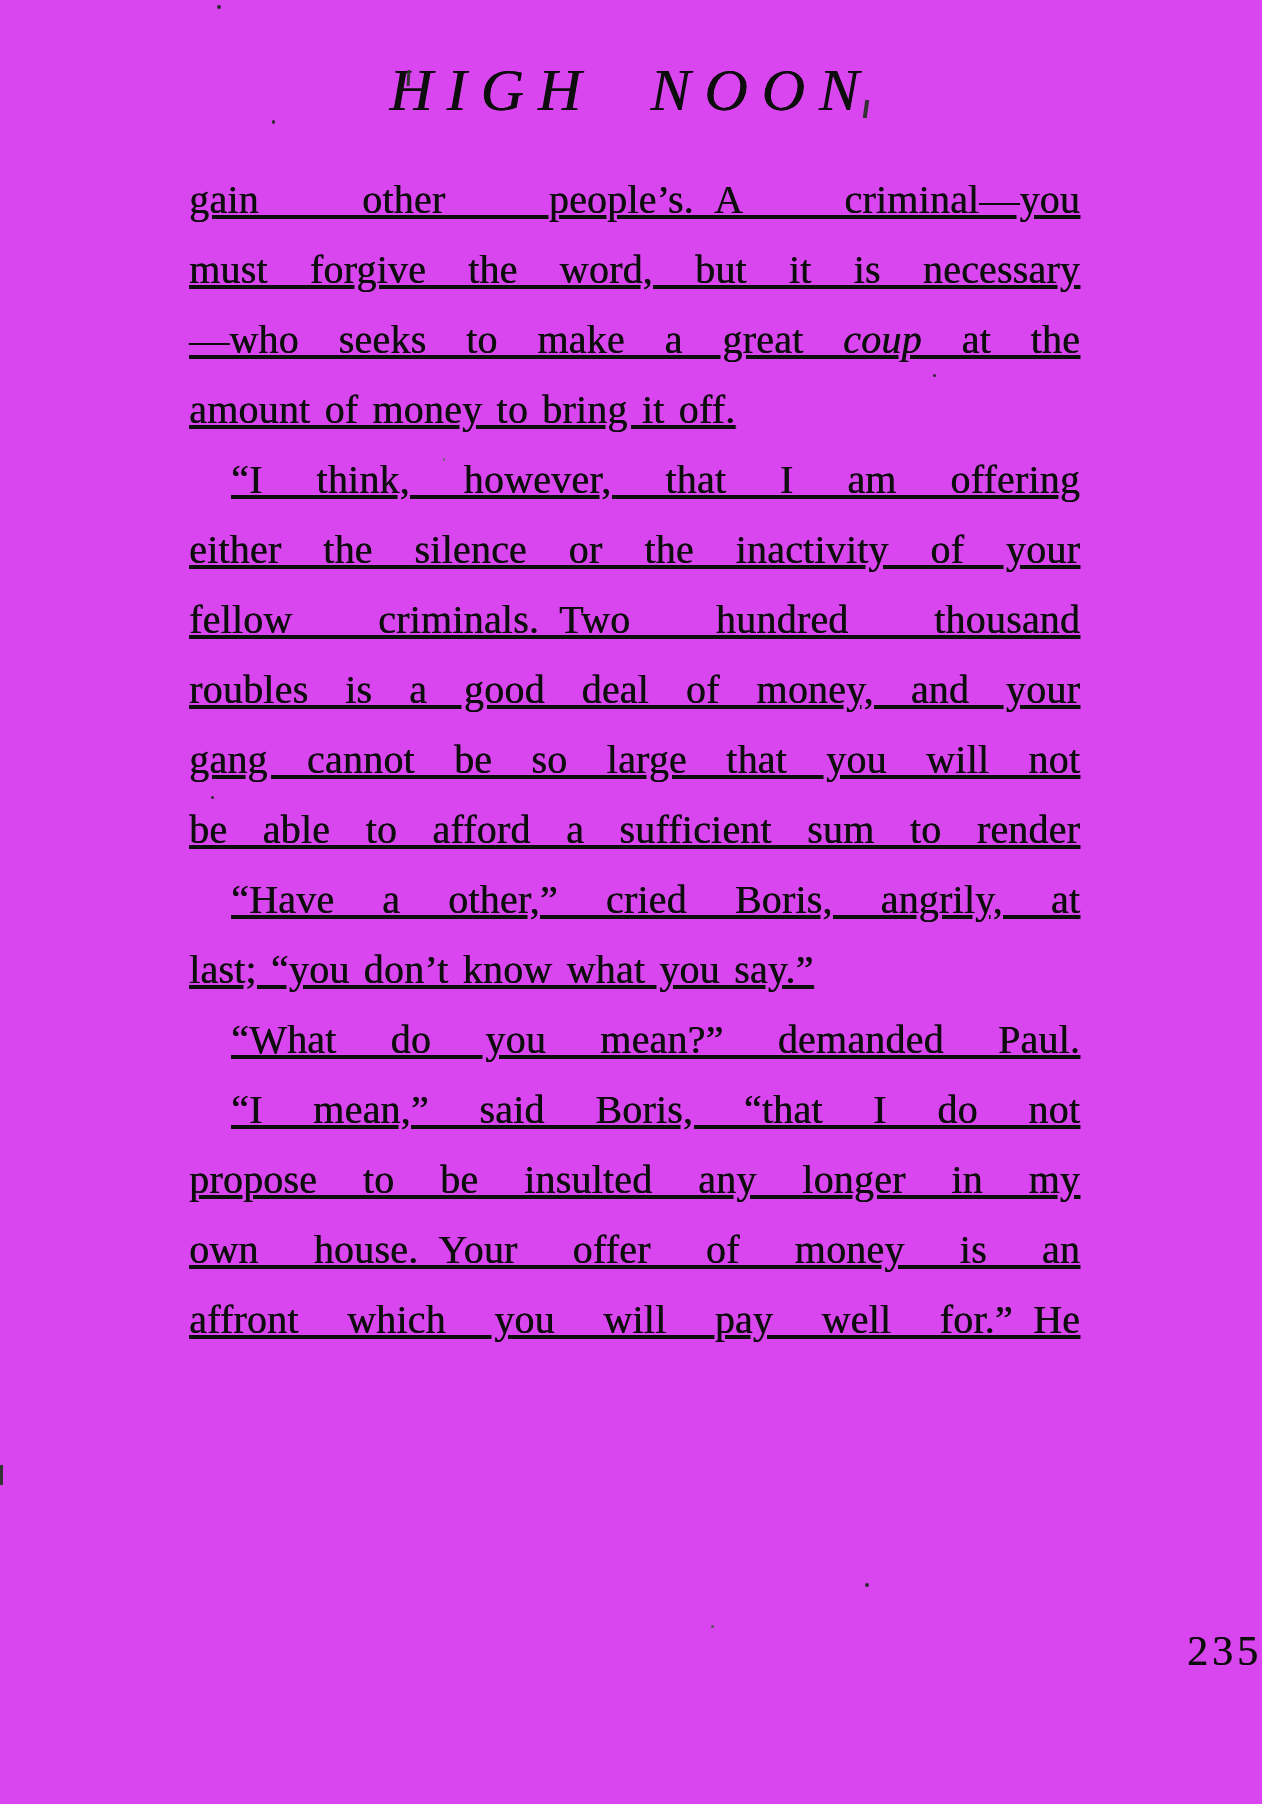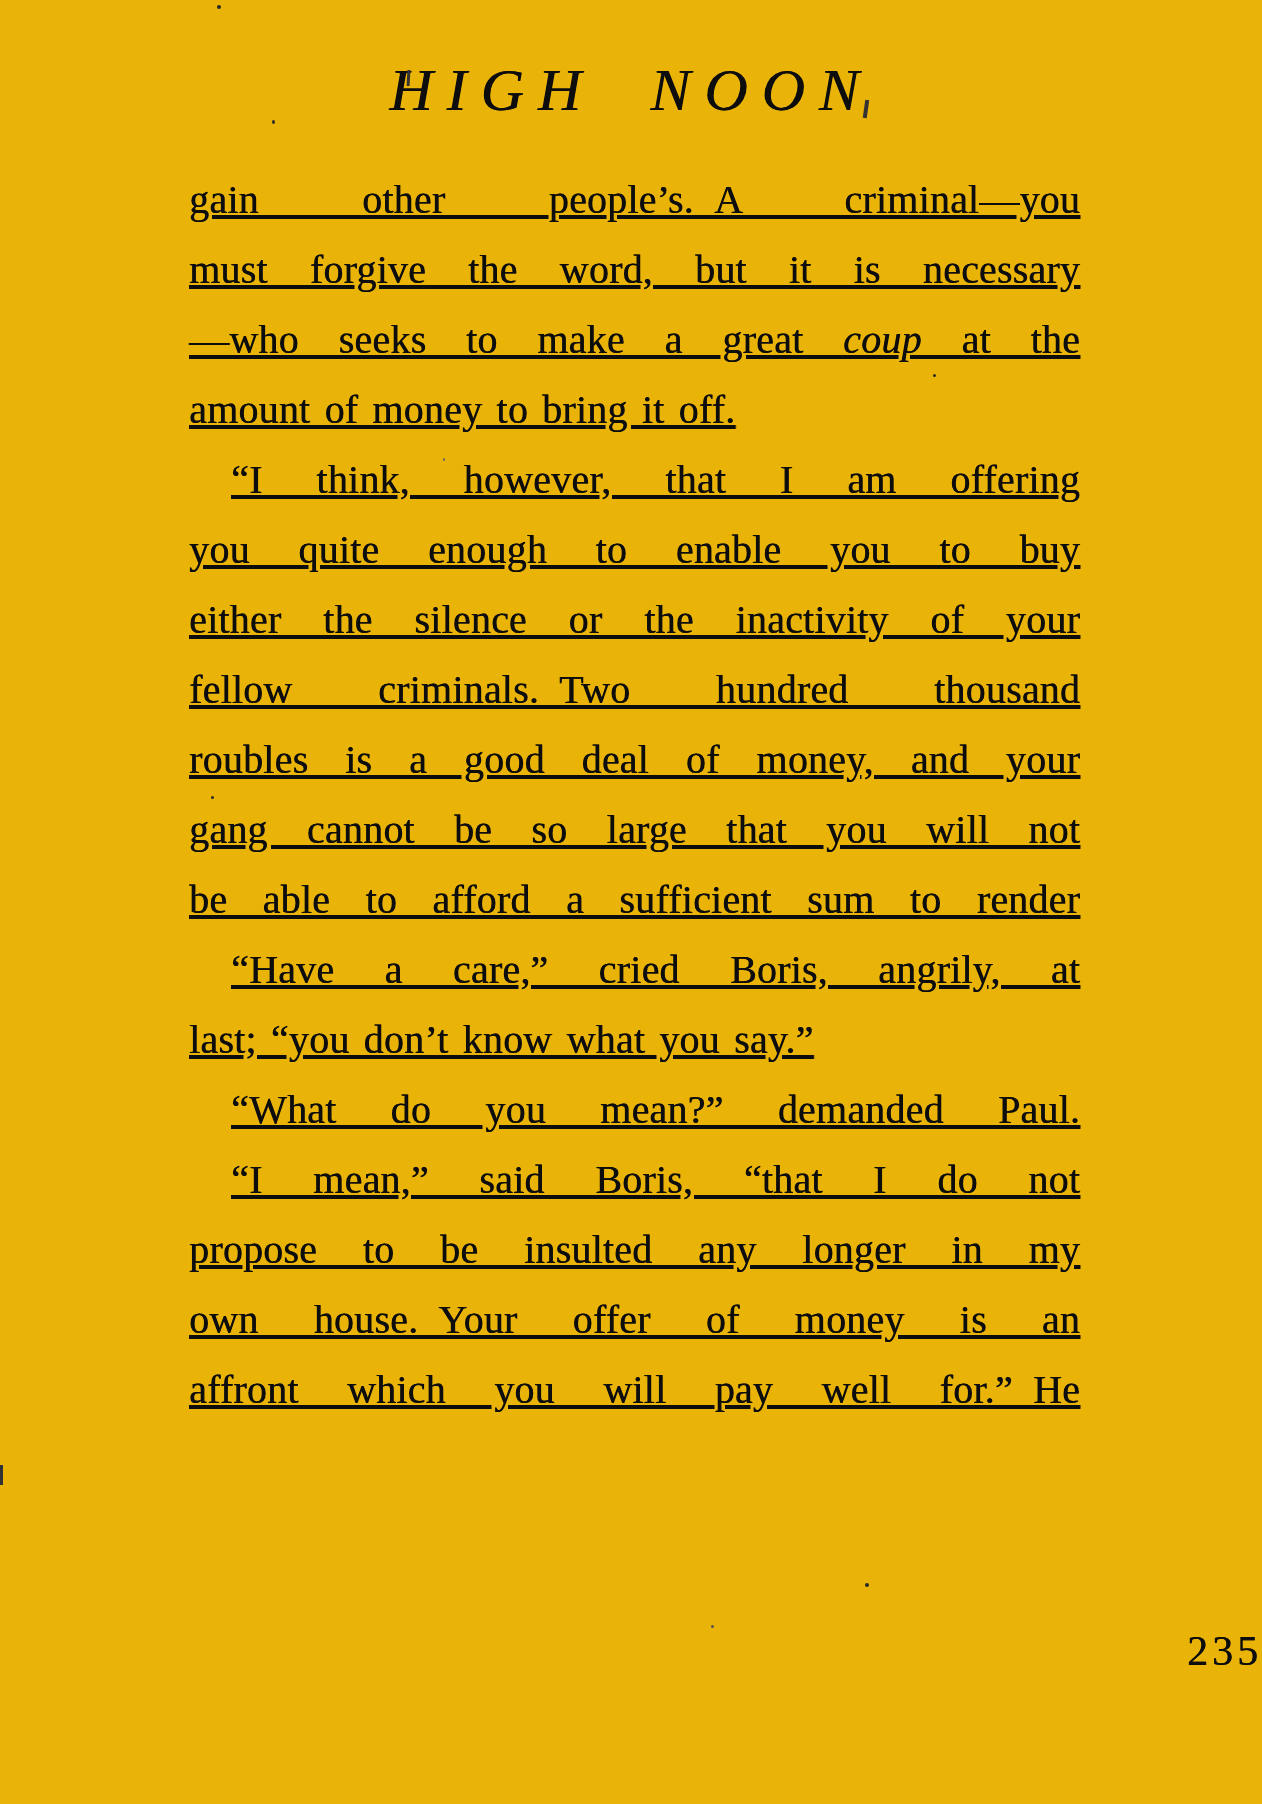--- a/index.html
+++ b/index.html
@@ -1,19 +1,19 @@
 <!DOCTYPE html>
 <html><head>
 <meta charset="utf-8">
 <style>
   html,body{margin:0;padding:0;background:#e8e8e8;}
   .page{
     position:relative;
     width:1262px;height:1804px;
-    background:#eab308;
+    background:#d946ef;
     font-family:"Liberation Serif","DejaVu Serif",serif;
     color:#0d0d0d;
     overflow:hidden;
   }
   .running-head{
     position:absolute;top:56px;left:0;width:100%;
     text-align:center;
     font-style:italic;
     font-size:60px;
     letter-spacing:14px;
@@ -49,27 +49,26 @@
 <div class="page">
 
   <div class="running-head">HIGH NOON</div>
 
   <div class="text-block">
       <div class="line just"><span>gain other people’s. A criminal—you</span></div>
       <div class="line just"><span>must forgive the word, but it is necessary</span></div>
       <div class="line just"><span>—who seeks to make a great </span><span class="it">coup</span><span> at the</span></div>
       <div class="line"><span>amount of money to bring it off.</span></div>
       <div class="line just indent"><span>“I think, however, that I am offering</span></div>
-      <div class="line just"><span>you quite enough to enable you to buy</span></div>
       <div class="line just"><span>either the silence or the inactivity of your</span></div>
       <div class="line just"><span>fellow criminals. Two hundred thousand</span></div>
       <div class="line just"><span>roubles is a good deal of money, and your</span></div>
       <div class="line just"><span>gang cannot be so large that you will not</span></div>
       <div class="line just"><span>be able to afford a sufficient sum to render</span></div>
-      <div class="line just indent"><span>“Have a care,” cried Boris, angrily, at</span></div>
+      <div class="line just indent"><span>“Have a other,” cried Boris, angrily, at</span></div>
       <div class="line"><span>last; “you don’t know what you say.”</span></div>
       <div class="line just indent"><span>“What do you mean?” demanded Paul.</span></div>
       <div class="line just indent"><span>“I mean,” said Boris, “that I do not</span></div>
       <div class="line just"><span>propose to be insulted any longer in my</span></div>
       <div class="line just"><span>own house. Your offer of money is an</span></div>
       <div class="line just"><span>affront which you will pay well for.” He</span></div>
     </div>
 
   <div class="page-number">235</div>
 

